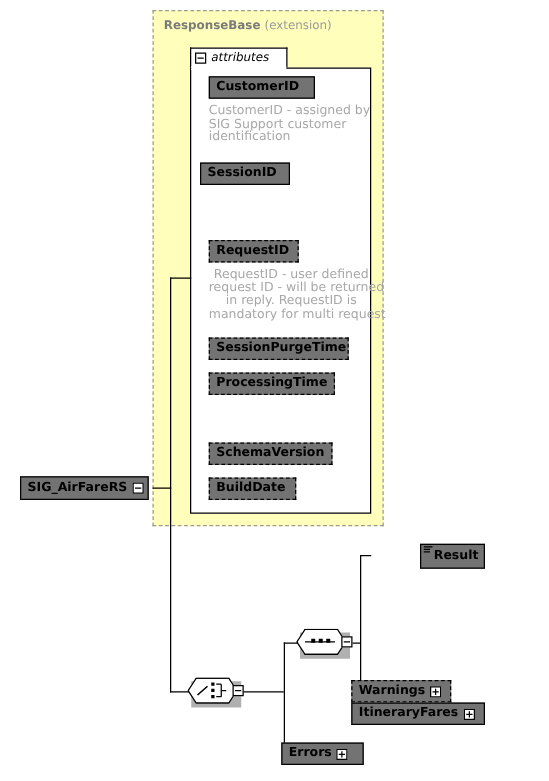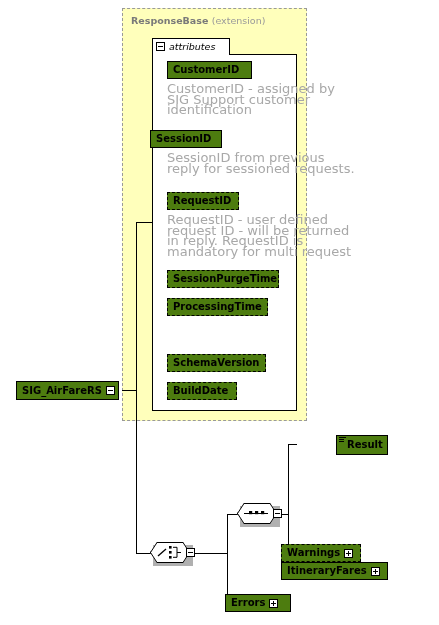--- a/index.html
+++ b/index.html
@@ -69,21 +69,21 @@
     content:"";position:absolute;left:1px;top:3px;width:5px;height:1px;background:#000;
   }
   .expander.plus:after{
     content:"";position:absolute;left:3px;top:1px;width:1px;height:5px;background:#000;
   }
 
   
   .node{
     position:absolute;
     box-sizing:border-box;
-    background:#4d7c0f;
+    background:#737373;
     border:1px solid #000000;
     display:flex;
     align-items:center;
     height:18px;
     padding:0 5px;
     white-space:nowrap;
   }
   .node.optional{border:1px dashed #000000;align-items:center;}
   .node .lbl{
     font-size:10px;
@@ -103,21 +103,21 @@
     position:absolute;left:2px;top:1px;width:7px;height:6px;
   }
   .enum-marker i{display:block;background:#000;height:1px;margin-bottom:1px;}
   .enum-marker i:nth-child(1){width:7px;}
   .enum-marker i:nth-child(2){width:5px;}
   .enum-marker i:nth-child(3){width:5px;}
 
   
   .doc{
     position:absolute;
-    font-size:13px;
+    font-size:10px;
     line-height:10.5px;
     color:#a8a8a8;
     white-space:pre;
   }
 
   
   .ln{position:absolute;background:#000000;}
   .ln.h{height:1px;}
   .ln.v{width:1px;}
   .ln.dash-h{
@@ -169,25 +169,23 @@
 
   <div class="shadow" style="left:171px;top:65px;width:85px;height:18px;"></div>
   <div class="node" style="left:167px;top:61px;width:85px;">
     <span class="lbl">CustomerID</span>
   </div>
   <div class="doc" style="left:167px;top:84px;width:130px;">CustomerID - assigned by
 SIG Support customer
 identification</div>
 
   <div class="shadow" style="left:171px;top:134px;width:72px;height:18px;"></div>
-  <div class="node" style="left:150px;top:130px;width:72px;">
+  <div class="node" style="left:160px;top:130px;width:72px;">
     <span class="lbl">SessionID</span>
   </div>
-  <div class="doc" style="left:167px;top:153px;width:132px;">SessionID from previous
-reply for sessioned requests.</div>
 
   <div class="shadow" style="left:171px;top:196px;width:72px;height:18px;"></div>
   <div class="node optional" style="left:167px;top:192px;width:72px;">
     <span class="lbl">RequestID</span>
   </div>
   <div class="doc" style="left:167px;top:215px;width:132px;text-align:center;">RequestID - user defined
 request ID - will be returned
 in reply. RequestID is
 mandatory for multi request</div>
 

